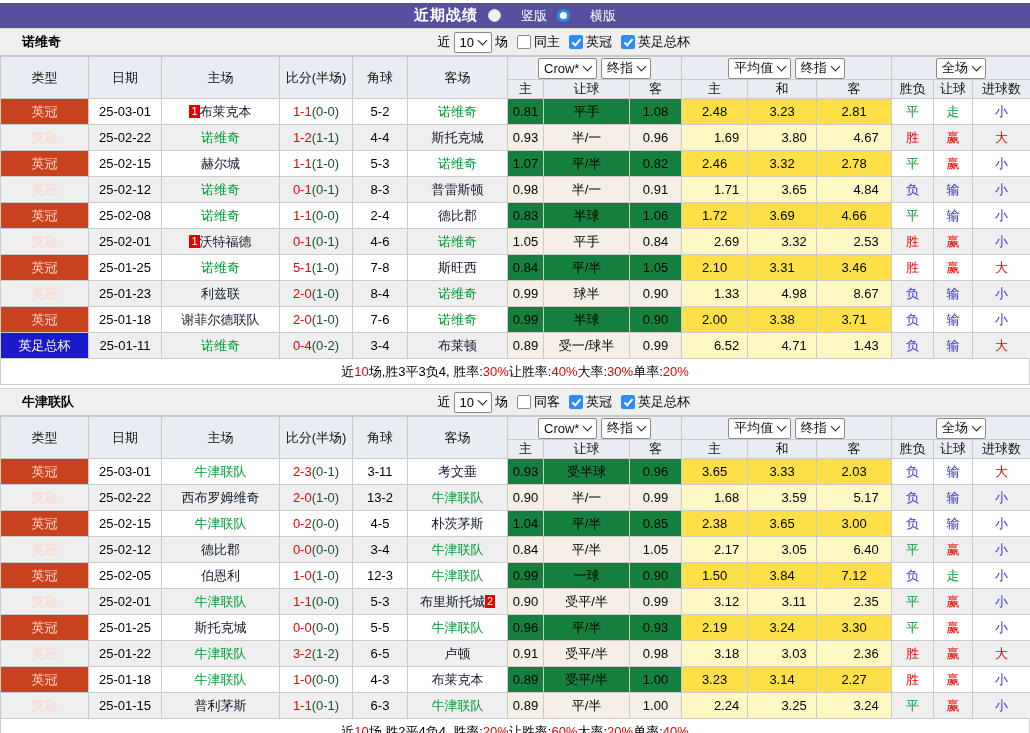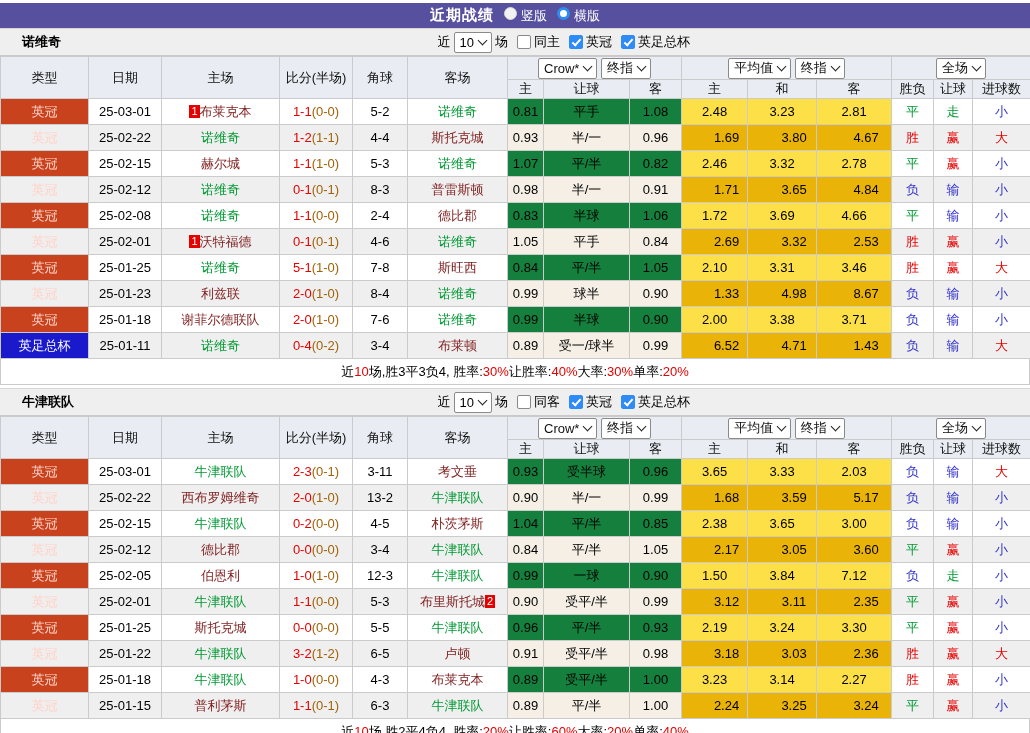--- a/index.html
+++ b/index.html
@@ -1,21 +1,21 @@
 <!DOCTYPE html>
 <html><head>
 <meta charset="utf-8">
 <style>
   html,body{margin:0;padding:0;background:#fff;}
   body{width:1030px;font-family:"Liberation Sans","DejaVu Sans",sans-serif;color:#000;-webkit-font-smoothing:antialiased;}
   .page{width:1030px;}
   
   .titlebar{margin-top:3px;height:25px;background:#57509f;color:#fff;display:flex;align-items:center;justify-content:center;gap:10px;font-size:13px;}
   .titlebar .title{font-weight:bold;font-size:15px;letter-spacing:1px;text-align:right;}
-  .radio-wrap{display:inline-flex;align-items:flex-start;gap:4px;cursor:pointer;}
+  .radio-wrap{display:inline-flex;align-items:center;gap:20px;cursor:pointer;}
   .radio-dot{width:11px;height:11px;border-radius:50%;display:inline-block;}
   .radio-off{background:#f2f2f2;border:1px solid #d8d8d8;}
   .radio-on{background:#fff;border:3px solid #2d8cf0;width:7px;height:7px;}
   
   .teambar{position:relative;height:26px;background:#efefef;border-top:1px solid #d5d5d5;border-bottom:1px solid #c9c9c9;display:flex;align-items:center;font-size:13px;}
   .teambar .team{margin-left:22px;font-weight:bold;}
   .filters{position:absolute;right:340px;top:0;height:100%;display:flex;align-items:center;gap:3px;white-space:nowrap;}
   
   .sel{display:inline-flex;align-items:center;justify-content:center;gap:5px;background:#fff;border:1px solid #8a8a8a;border-radius:2px;height:19px;padding:0 5px;font-size:13px;cursor:pointer;vertical-align:middle;}
   .chev{width:6px;height:6px;border-right:1.6px solid #222;border-bottom:1.6px solid #222;transform:rotate(45deg);display:inline-block;margin-top:-3px;}
@@ -27,27 +27,27 @@
   table{border-collapse:collapse;table-layout:fixed;width:1030px;font-size:13px;}
   th,td{border:1px solid #cbcbcb;text-align:center;padding:0;overflow:hidden;white-space:nowrap;}
   thead th{background:#e9edf3;font-weight:normal;color:#111;}
   thead tr.hd1 th{height:22px;}
   thead tr.hd2 th{height:17px;}
   tbody td{height:25px;background:#fff;}
   tr.even td{background:#efefef;}
   td.crow{background:#15803d;}
   tr.even td.crow{background:#f5efe5;}
   td.avg{background:#fde047;}
-  tr.even td.avg{background:#eab308;padding-left:24px;}
+  tr.even td.avg{background:#fef9c3;padding-left:24px;}
   td.type{color:#ffd3c9;background:#c8431d;font-size:13px;}
   td.type.cup{background:#1a1acc;color:#fff;}
-  .teamname{color:#7f1d1d;}
+  .teamname{color:#0f172a;}
   .teamname.self{color:#009933;}
   .ft{color:#e60000;}
-  .ht{color:#a16207;}
+  .ht{color:#14532d;}
   .badge{display:inline-block;background:#e60000;color:#fff;font-size:11px;line-height:13px;padding:0 2px;vertical-align:1px;}
   .res-r{color:#e60000;}
   .res-b{color:#3333cc;}
   .res-g{color:#009933;}
   
   .summary{height:25px;border:1px solid #cbcbcb;border-top:none;display:flex;align-items:center;justify-content:center;font-size:13px;background:#fff;}
   .summary .red{color:#e60000;}
   .gap{height:3px;background:#fff;}
 </style>
 </head>
@@ -479,21 +479,21 @@
             <td>25-02-12</td>
             <td><span class="teamname">德比郡</span></td>
             <td><span class="ft">0-0</span><span class="ht">(0-0)</span></td>
             <td>3-4</td>
             <td><span class="teamname self">牛津联队</span></td>
             <td class="crow">0.84</td>
             <td class="crow">平/半</td>
             <td class="crow">1.05</td>
             <td class="avg">2.17</td>
             <td class="avg">3.05</td>
-            <td class="avg">3.60</td>
+            <td class="avg">6.40</td>
             <td class="res-g">平</td>
             <td class="res-r">赢</td>
             <td class="res-b">小</td>
           </tr>
           <tr class="odd">
             <td class="type">英冠</td>
             <td>25-02-05</td>
             <td><span class="teamname">伯恩利</span></td>
             <td><span class="ft">1-0</span><span class="ht">(1-0)</span></td>
             <td>12-3</td>

